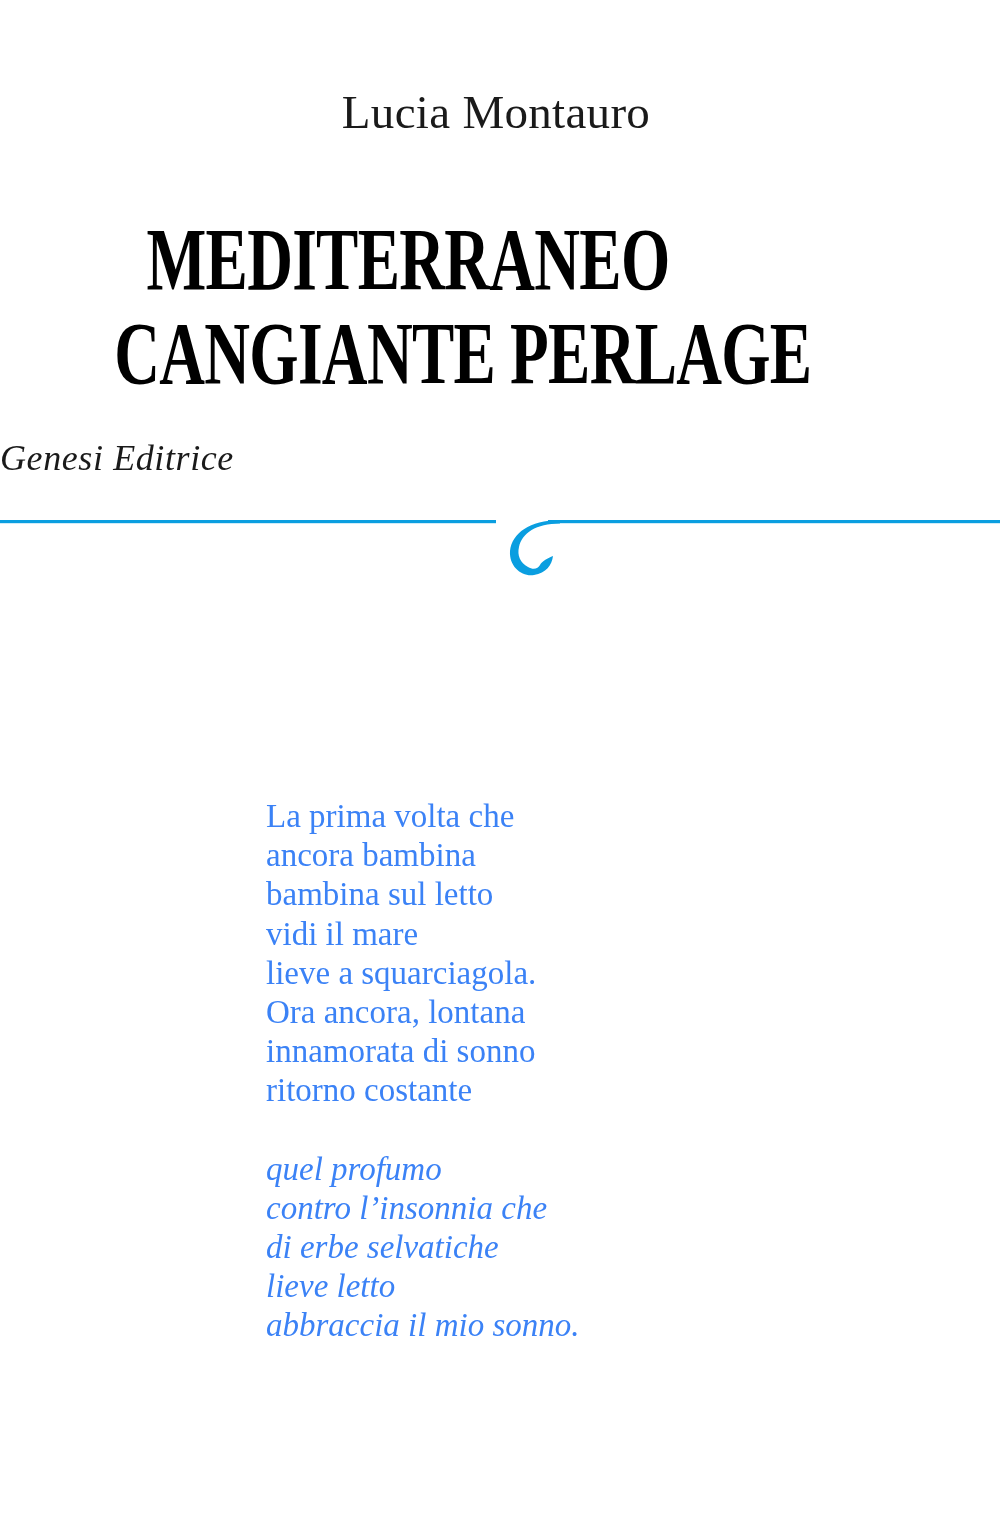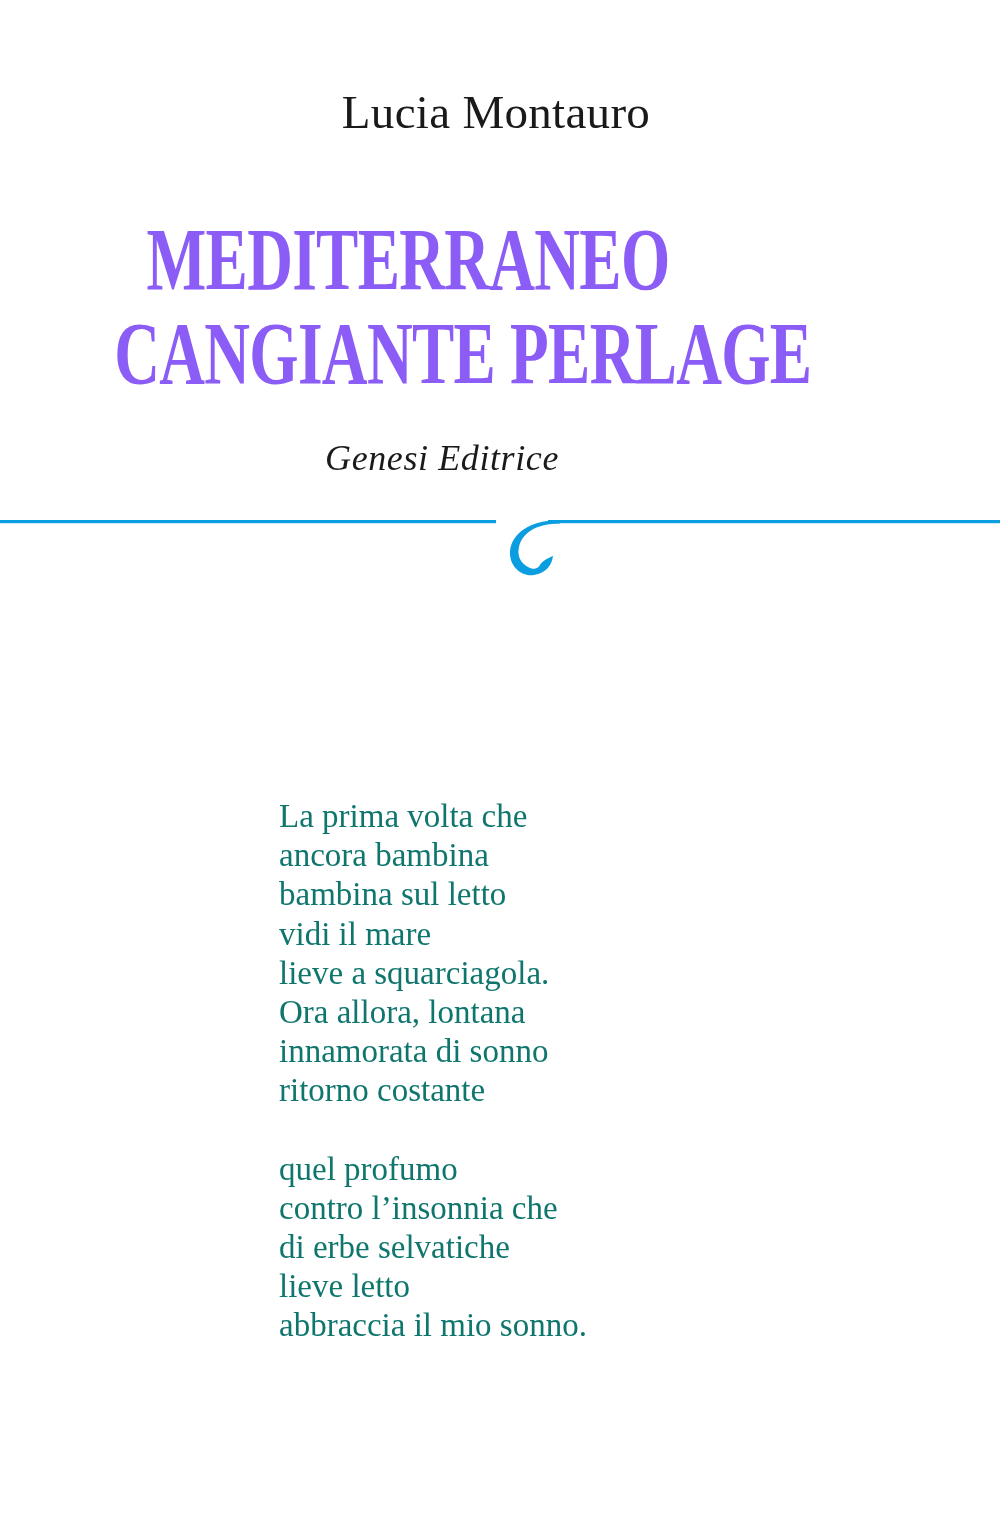--- a/index.html
+++ b/index.html
@@ -25,67 +25,67 @@
       line-height: 60px;
       letter-spacing: 0.3px;
       color: #1a1a1a;
     }
     .title-block {
       position: absolute;
       left: 0;
       width: 816px;
       top: 218px;
       text-align: center;
-      color: #8b5cf6;
+      color: #000000;
       font-weight: bold;
     }
     .title-line {
       display: block;
       font-size: 88px;
       line-height: 84px;
       transform: scaleX(0.72);
       transform-origin: center;
       letter-spacing: -1px;
       white-space: nowrap;
     }
     .title-line.l2 {
       margin-top: 10px;
     }
     .publisher {
       position: absolute;
       left: 0;
       width: 884px;
       top: 436px;
-      text-align: center;
       font-style: italic;
       font-size: 36px;
       line-height: 44px;
       letter-spacing: 0.6px;
       color: #1a1a1a;
     }
     .ornament {
       position: absolute;
       left: 0;
       top: 505px;
       width: 1000px;
       height: 80px;
     }
     .poem {
       position: absolute;
-      left: 279px;
+      left: 266px;
       top: 797px;
       font-size: 33px;
       line-height: 39.2px;
-      color: #0f766e;
+      color: #3b82f6;
     }
     .stanza {
       margin: 0;
     }
     .stanza + .stanza {
       margin-top: 39px;
+      font-style: italic;
     }
     .verse {
       display: block;
       white-space: nowrap;
     }
   </style>
 </head>
 <body>
 
 <div>
@@ -117,21 +117,21 @@
     </svg>
   </div>
 
   <div class="poem">
     <div class="stanza">
       <span class="verse">La prima volta che</span>
       <span class="verse">ancora bambina</span>
       <span class="verse">bambina sul letto</span>
       <span class="verse">vidi il mare</span>
       <span class="verse">lieve a squarciagola.</span>
-      <span class="verse">Ora allora, lontana</span>
+      <span class="verse">Ora ancora, lontana</span>
       <span class="verse">innamorata di sonno</span>
       <span class="verse">ritorno costante</span>
     </div>
     <div class="stanza">
       <span class="verse">quel profumo</span>
       <span class="verse">contro l’insonnia che</span>
       <span class="verse">di erbe selvatiche</span>
       <span class="verse">lieve letto</span>
       <span class="verse">abbraccia il mio sonno.</span>
     </div>

